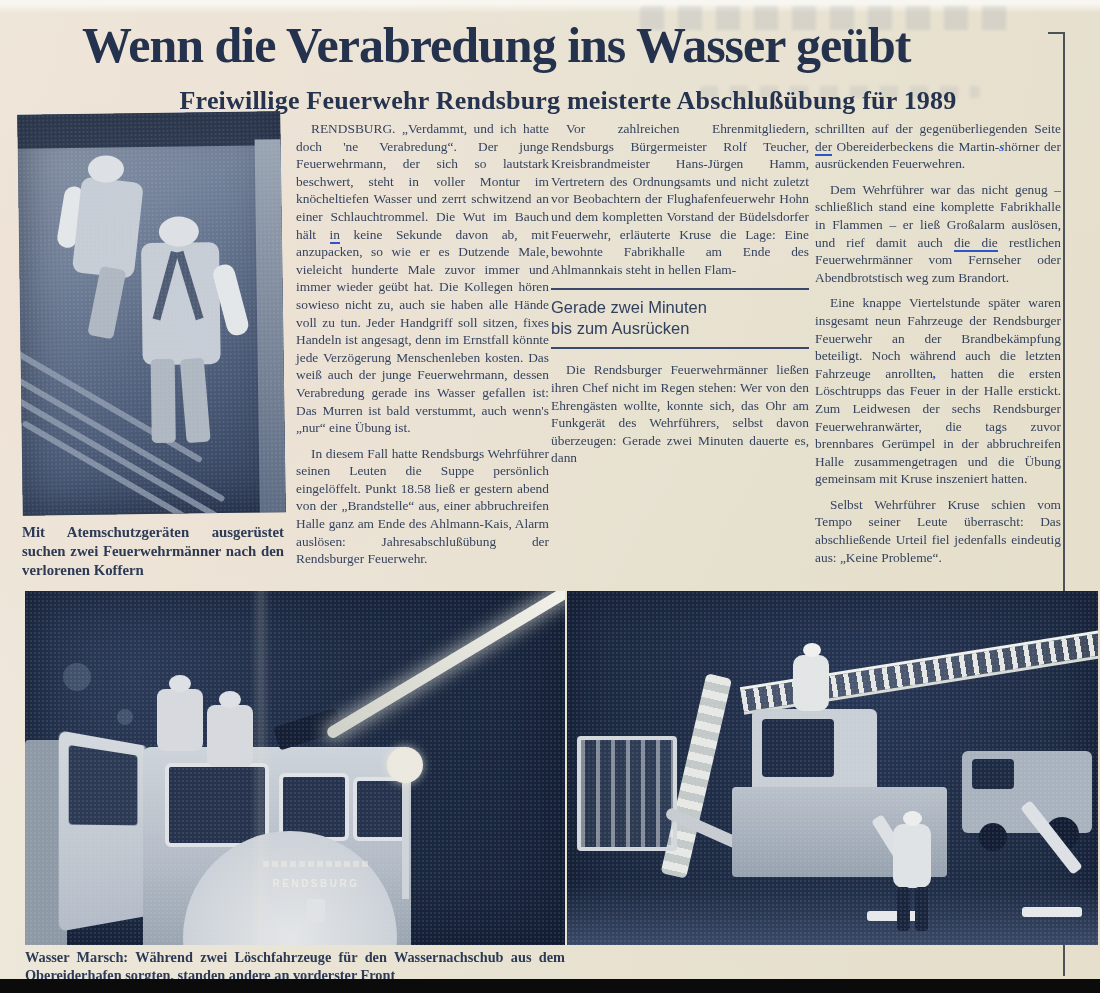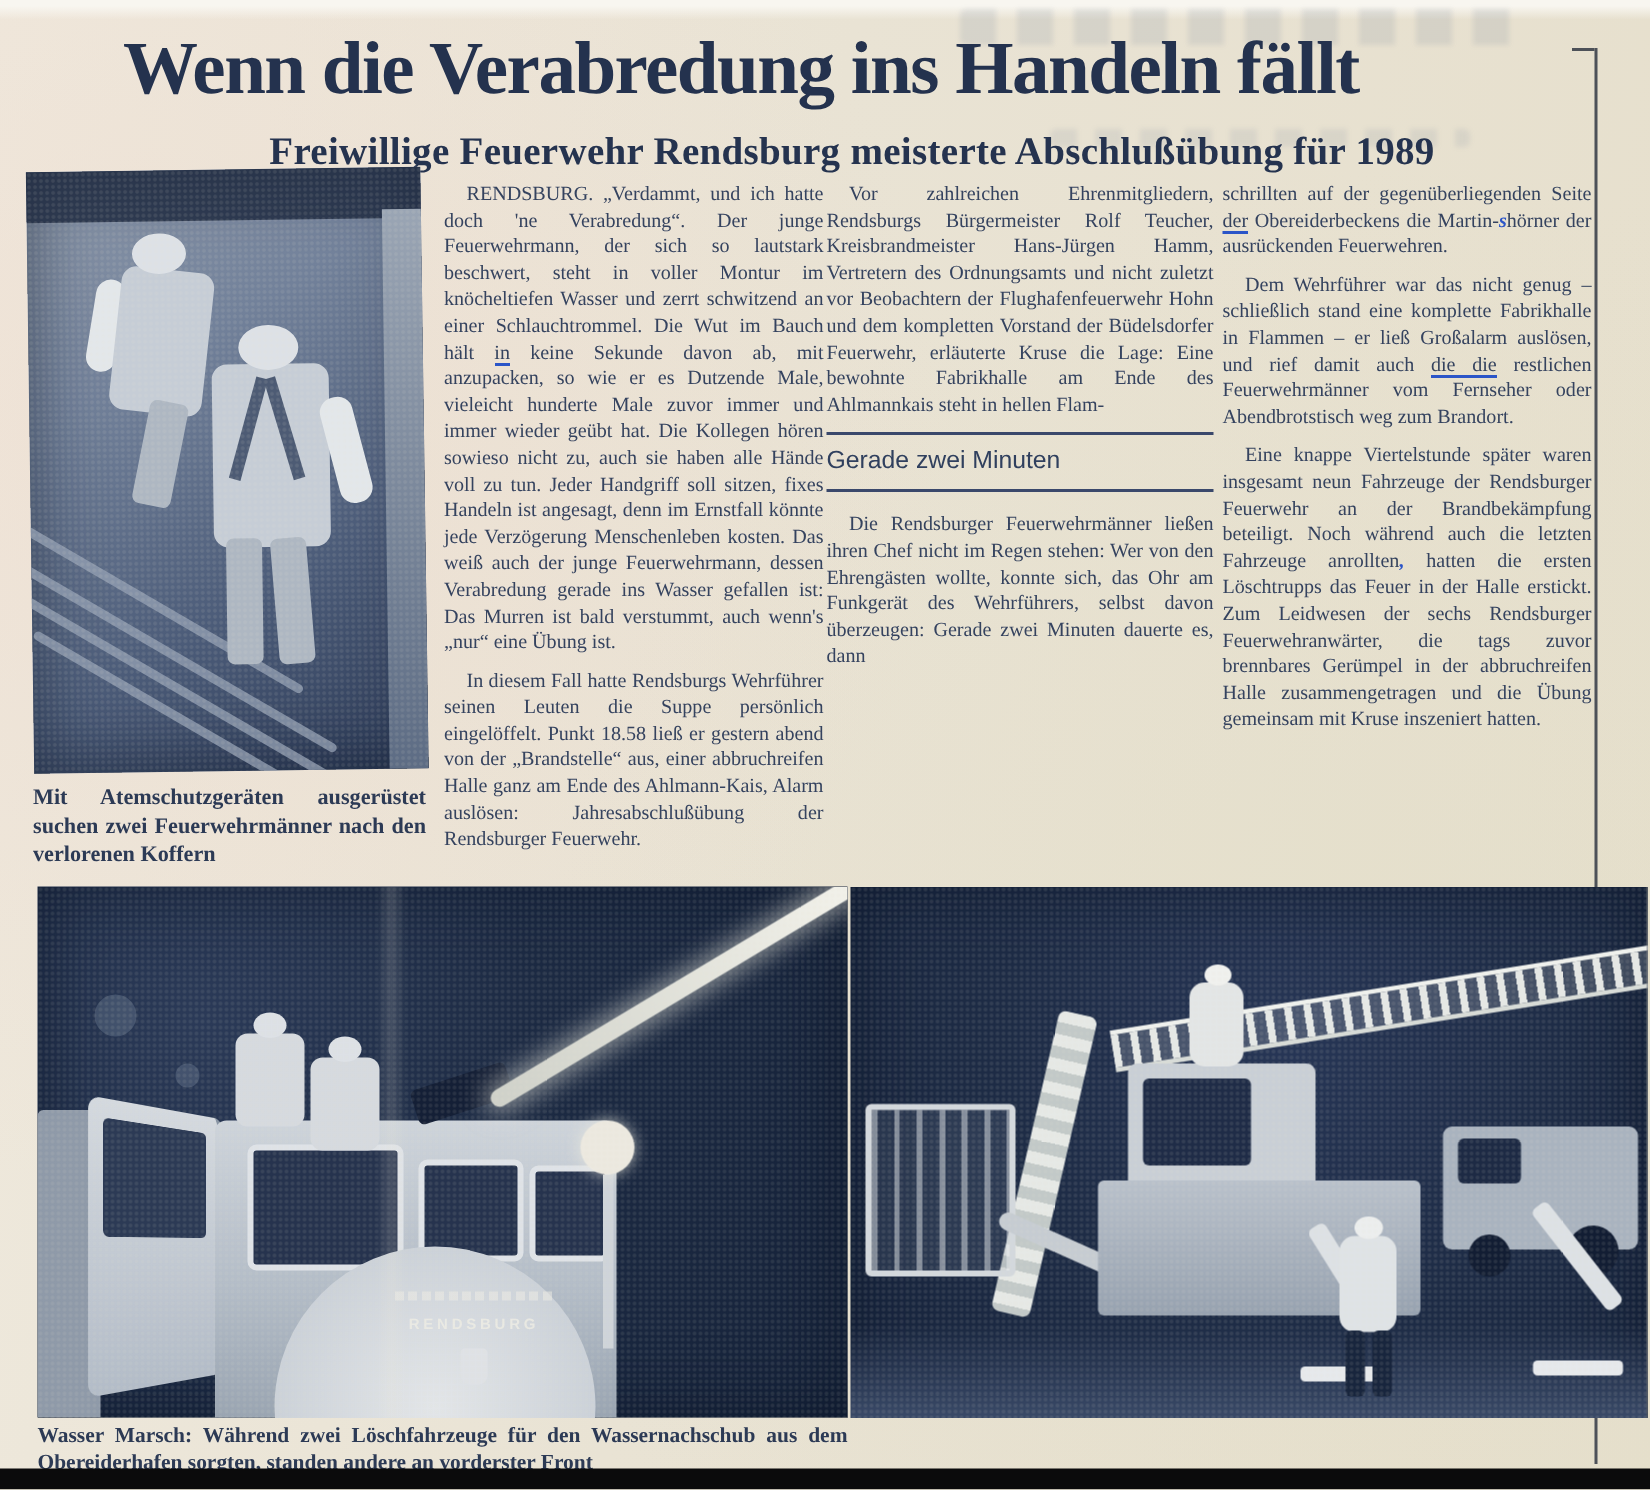--- a/index.html
+++ b/index.html
@@ -169,21 +169,21 @@
   .b1{left:8px;} .b2{left:26px;}
 </style>
 </head>
 <body>
 
 <div class="page">
   <div class="tear"></div>
   <div class="ghost ghost1"></div>
   <div class="ghost ghost2"></div>
 
-  <h1 class="headline">Wenn die Verabredung ins Handeln fällt</h1>
+  <h1 class="headline">Wenn die Verabredung ins Wasser geübt</h1>
   <h2 class="subheadline">Freiwillige Feuerwehr Rendsburg meisterte Abschlußübung für 1989</h2>
 
   <div class="vrule"></div>
 
   <figure class="photo photo1" style="margin:0">
     <div class="p1-topband"></div>
     <div class="p1-pillar"></div>
     <div class="stair s1"></div>
     <div class="stair s2"></div>
     <div class="stair s3"></div>
@@ -208,28 +208,30 @@
 
   <div class="col col1">
     <p><span>RENDSBURG. „Verdammt, und ich hatte doch 'ne Verabredung“. Der junge Feuerwehrmann, der sich so lautstark beschwert, steht in voller Montur im knöcheltiefen Wasser und zerrt schwitzend an einer Schlauchtrommel. Die Wut im Bauch hält </span><span class="pen-u">in</span><span> keine Sekunde davon ab, mit anzupacken, so wie er es Dutzende Male, vieleicht hunderte Male zuvor immer und immer wieder geübt hat. Die Kollegen hören sowieso nicht zu, auch sie haben alle Hände voll zu tun. Jeder Handgriff soll sitzen, fixes Handeln ist angesagt, denn im Ernstfall könnte jede Verzögerung Menschenleben kosten. Das weiß auch der junge Feuerwehrmann, dessen Verabredung gerade ins Wasser gefallen ist: Das Murren ist bald verstummt, auch wenn's „nur“ eine Übung ist.</span></p>
     <p>In diesem Fall hatte Rendsburgs Wehrführer seinen Leuten die Suppe persönlich eingelöffelt. Punkt 18.58 ließ er gestern abend von der „Brandstelle“ aus, einer abbruchreifen Halle ganz am Ende des Ahlmann-Kais, Alarm auslösen: Jahresabschlußübung der Rendsburger Feuerwehr.</p>
   </div>
 
   <div class="col col2">
     <p>Vor zahlreichen Ehrenmitgliedern, Rendsburgs Bürgermeister Rolf Teucher, Kreisbrandmeister Hans-Jürgen Hamm, Vertretern des Ordnungsamts und nicht zuletzt vor Beobachtern der Flughafenfeuerwehr Hohn und dem kompletten Vorstand der Büdelsdorfer Feuerwehr, erläuterte Kruse die Lage: Eine bewohnte Fabrikhalle am Ende des Ahlmannkais steht in hellen Flam-</p>
     <div class="pullquote">
       <div class="pq-line">Gerade zwei Minuten</div>
+      <div class="pq-line">bis zum Ausrücken</div>
     </div>
     <p>Die Rendsburger Feuerwehrmänner ließen ihren Chef nicht im Regen stehen: Wer von den Ehrengästen wollte, konnte sich, das Ohr am Funkgerät des Wehrführers, selbst davon überzeugen: Gerade zwei Minuten dauerte es, dann</p>
   </div>
 
   <div class="col col3">
     <p class="noindent"><span>schrillten auf der gegenüberliegenden Seite </span><span class="pen-u">der</span><span> Obereiderbeckens die Martin-</span><span class="pen-ink">s</span><span>hörner der ausrückenden Feuerwehren.</span></p>
     <p><span>Dem Wehrführer war das nicht genug – schließlich stand eine komplette Fabrikhalle in Flammen – er ließ Großalarm auslösen, und rief damit auch </span><span class="pen-u">die die</span><span> restlichen Feuerwehrmänner vom Fernseher oder Abendbrotstisch weg zum Brandort.</span></p>
     <p><span>Eine knappe Viertelstunde später waren insgesamt neun Fahrzeuge der Rendsburger Feuerwehr an der Brandbekämpfung beteiligt. Noch während auch die letzten Fahrzeuge anrollten</span><span class="pen-ink">,</span><span> hatten die ersten Löschtrupps das Feuer in der Halle erstickt. Zum Leidwesen der sechs Rendsburger Feuerwehranwärter, die tags zuvor brennbares Gerümpel in der abbruchreifen Halle zusammengetragen und die Übung gemeinsam mit Kruse inszeniert hatten.</span></p>
+    <p>Selbst Wehrführer Kruse schien vom Tempo seiner Leute überrascht: Das abschließende Urteil fiel jedenfalls eindeutig aus: „Keine Probleme“.</p>
   </div>
 
   <figure class="photo photo2" style="margin:0">
     <div class="bokeh bk1"></div>
     <div class="bokeh bk2"></div>
     <div class="side-truck"></div>
     <div class="door"></div>
     <div class="cabmass"></div>
     <div class="win win1"></div>
     <div class="win win2"></div>

